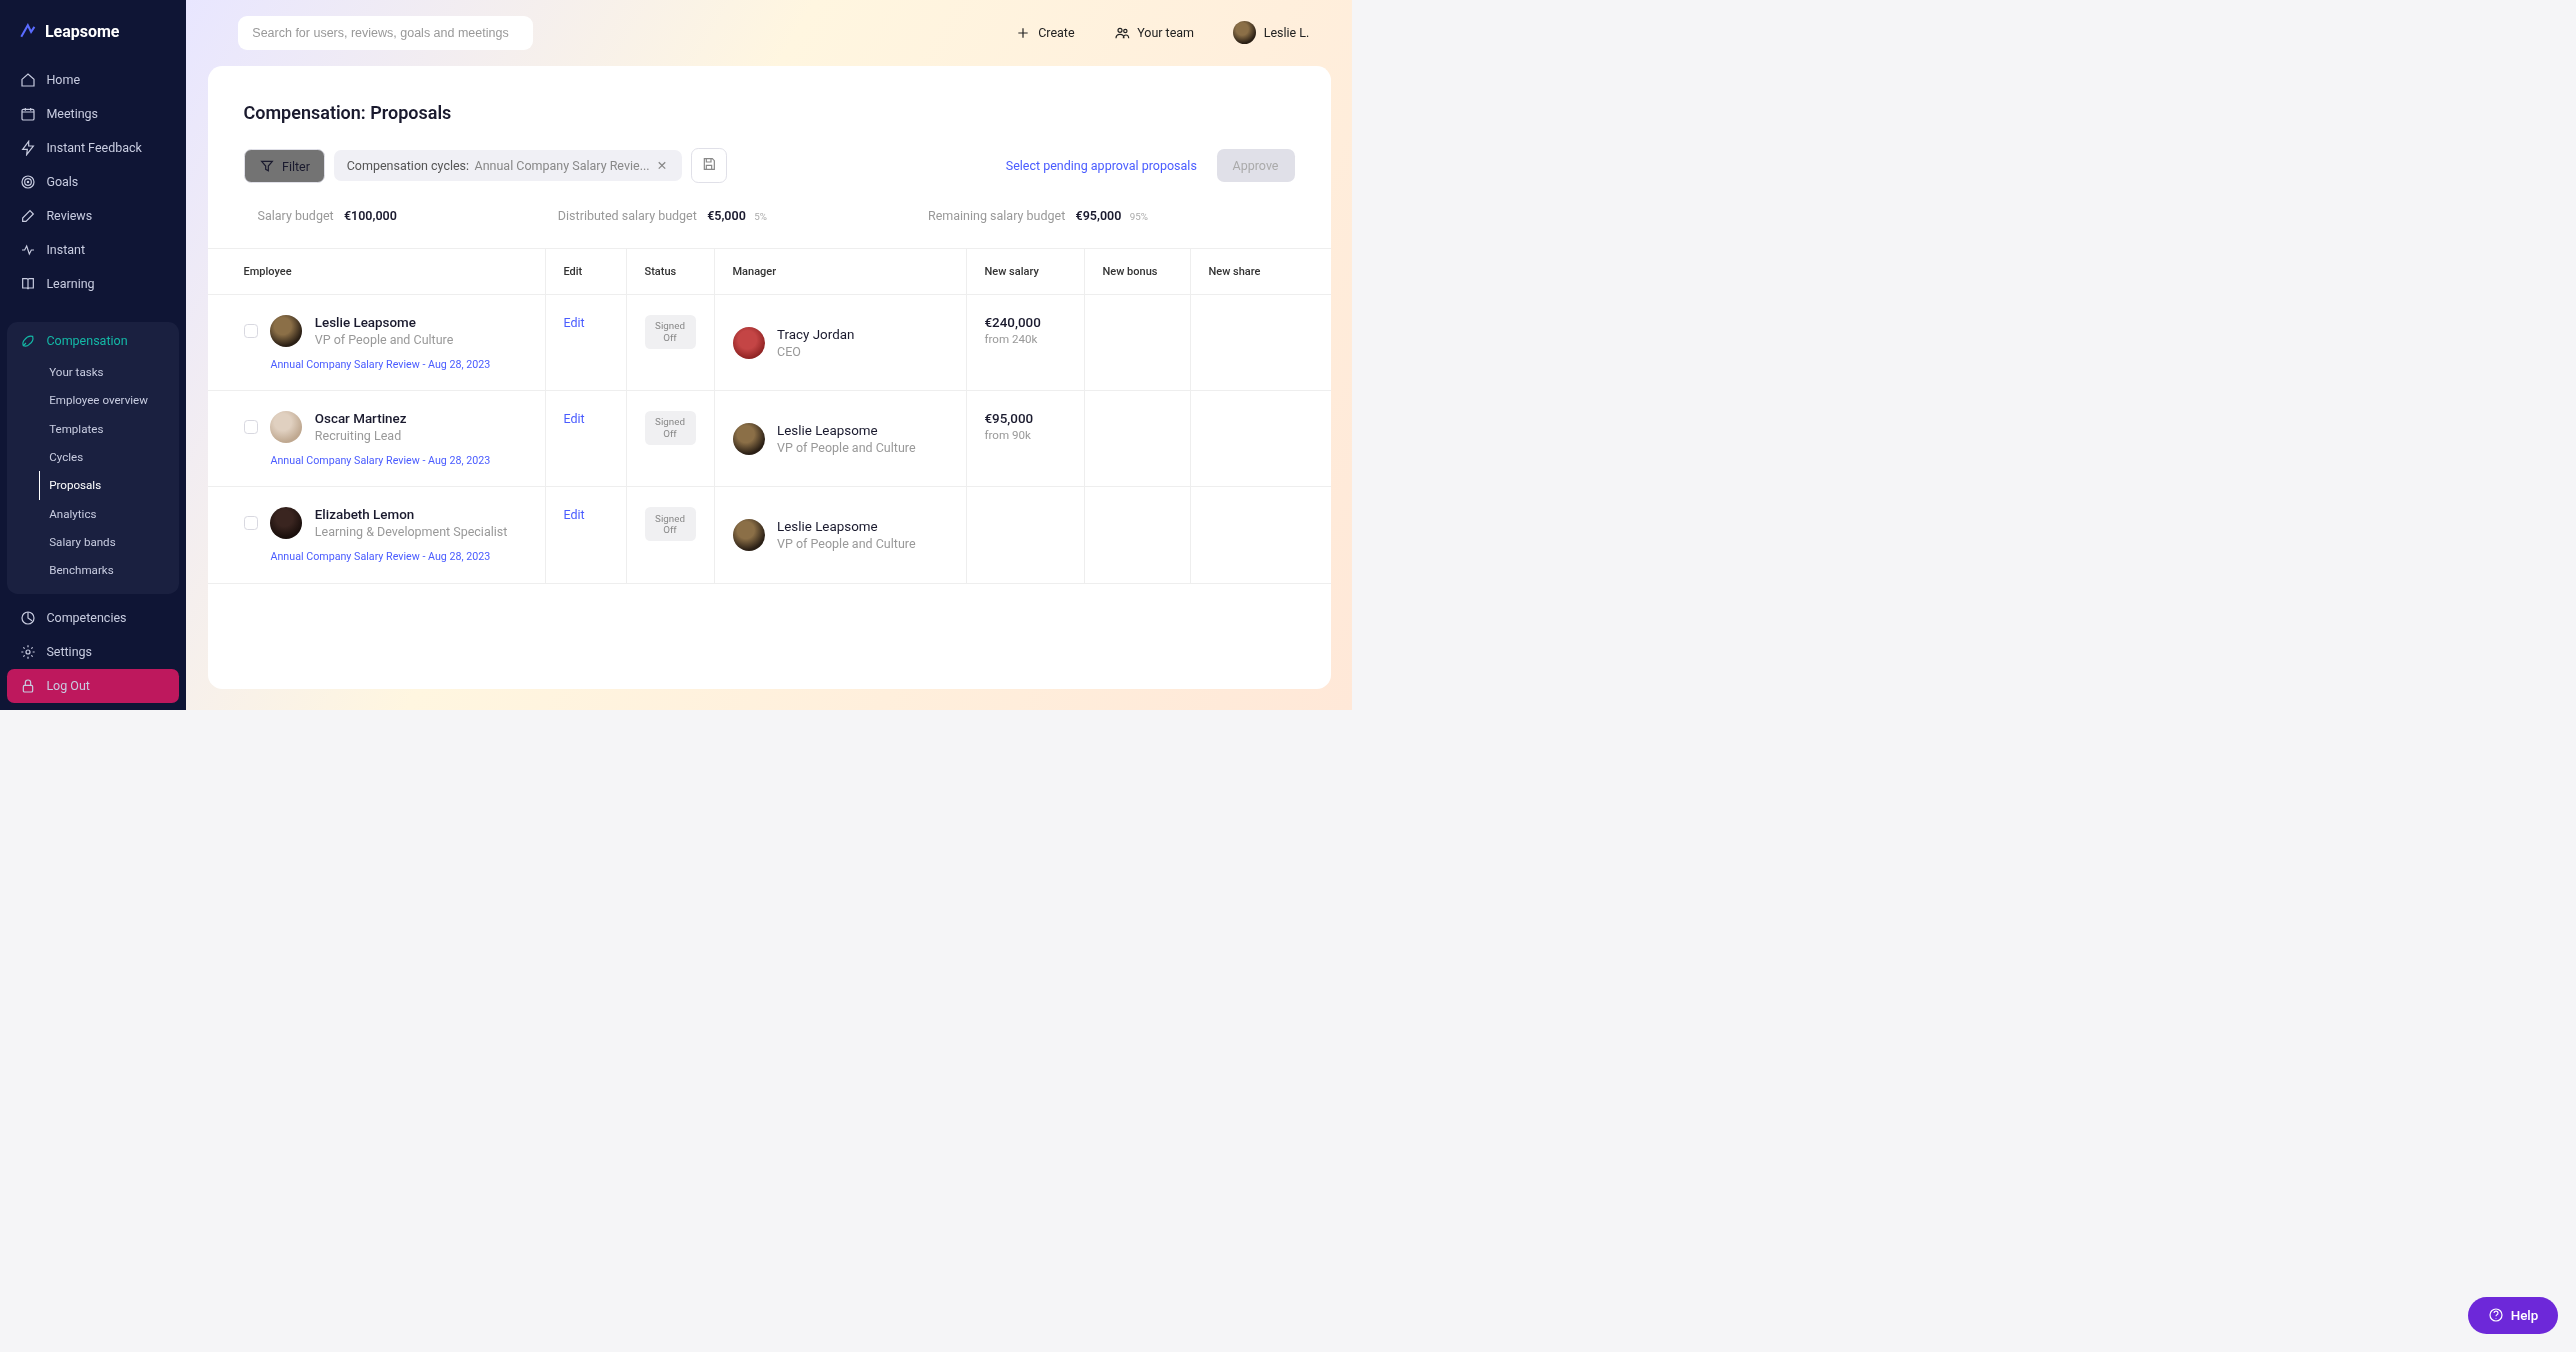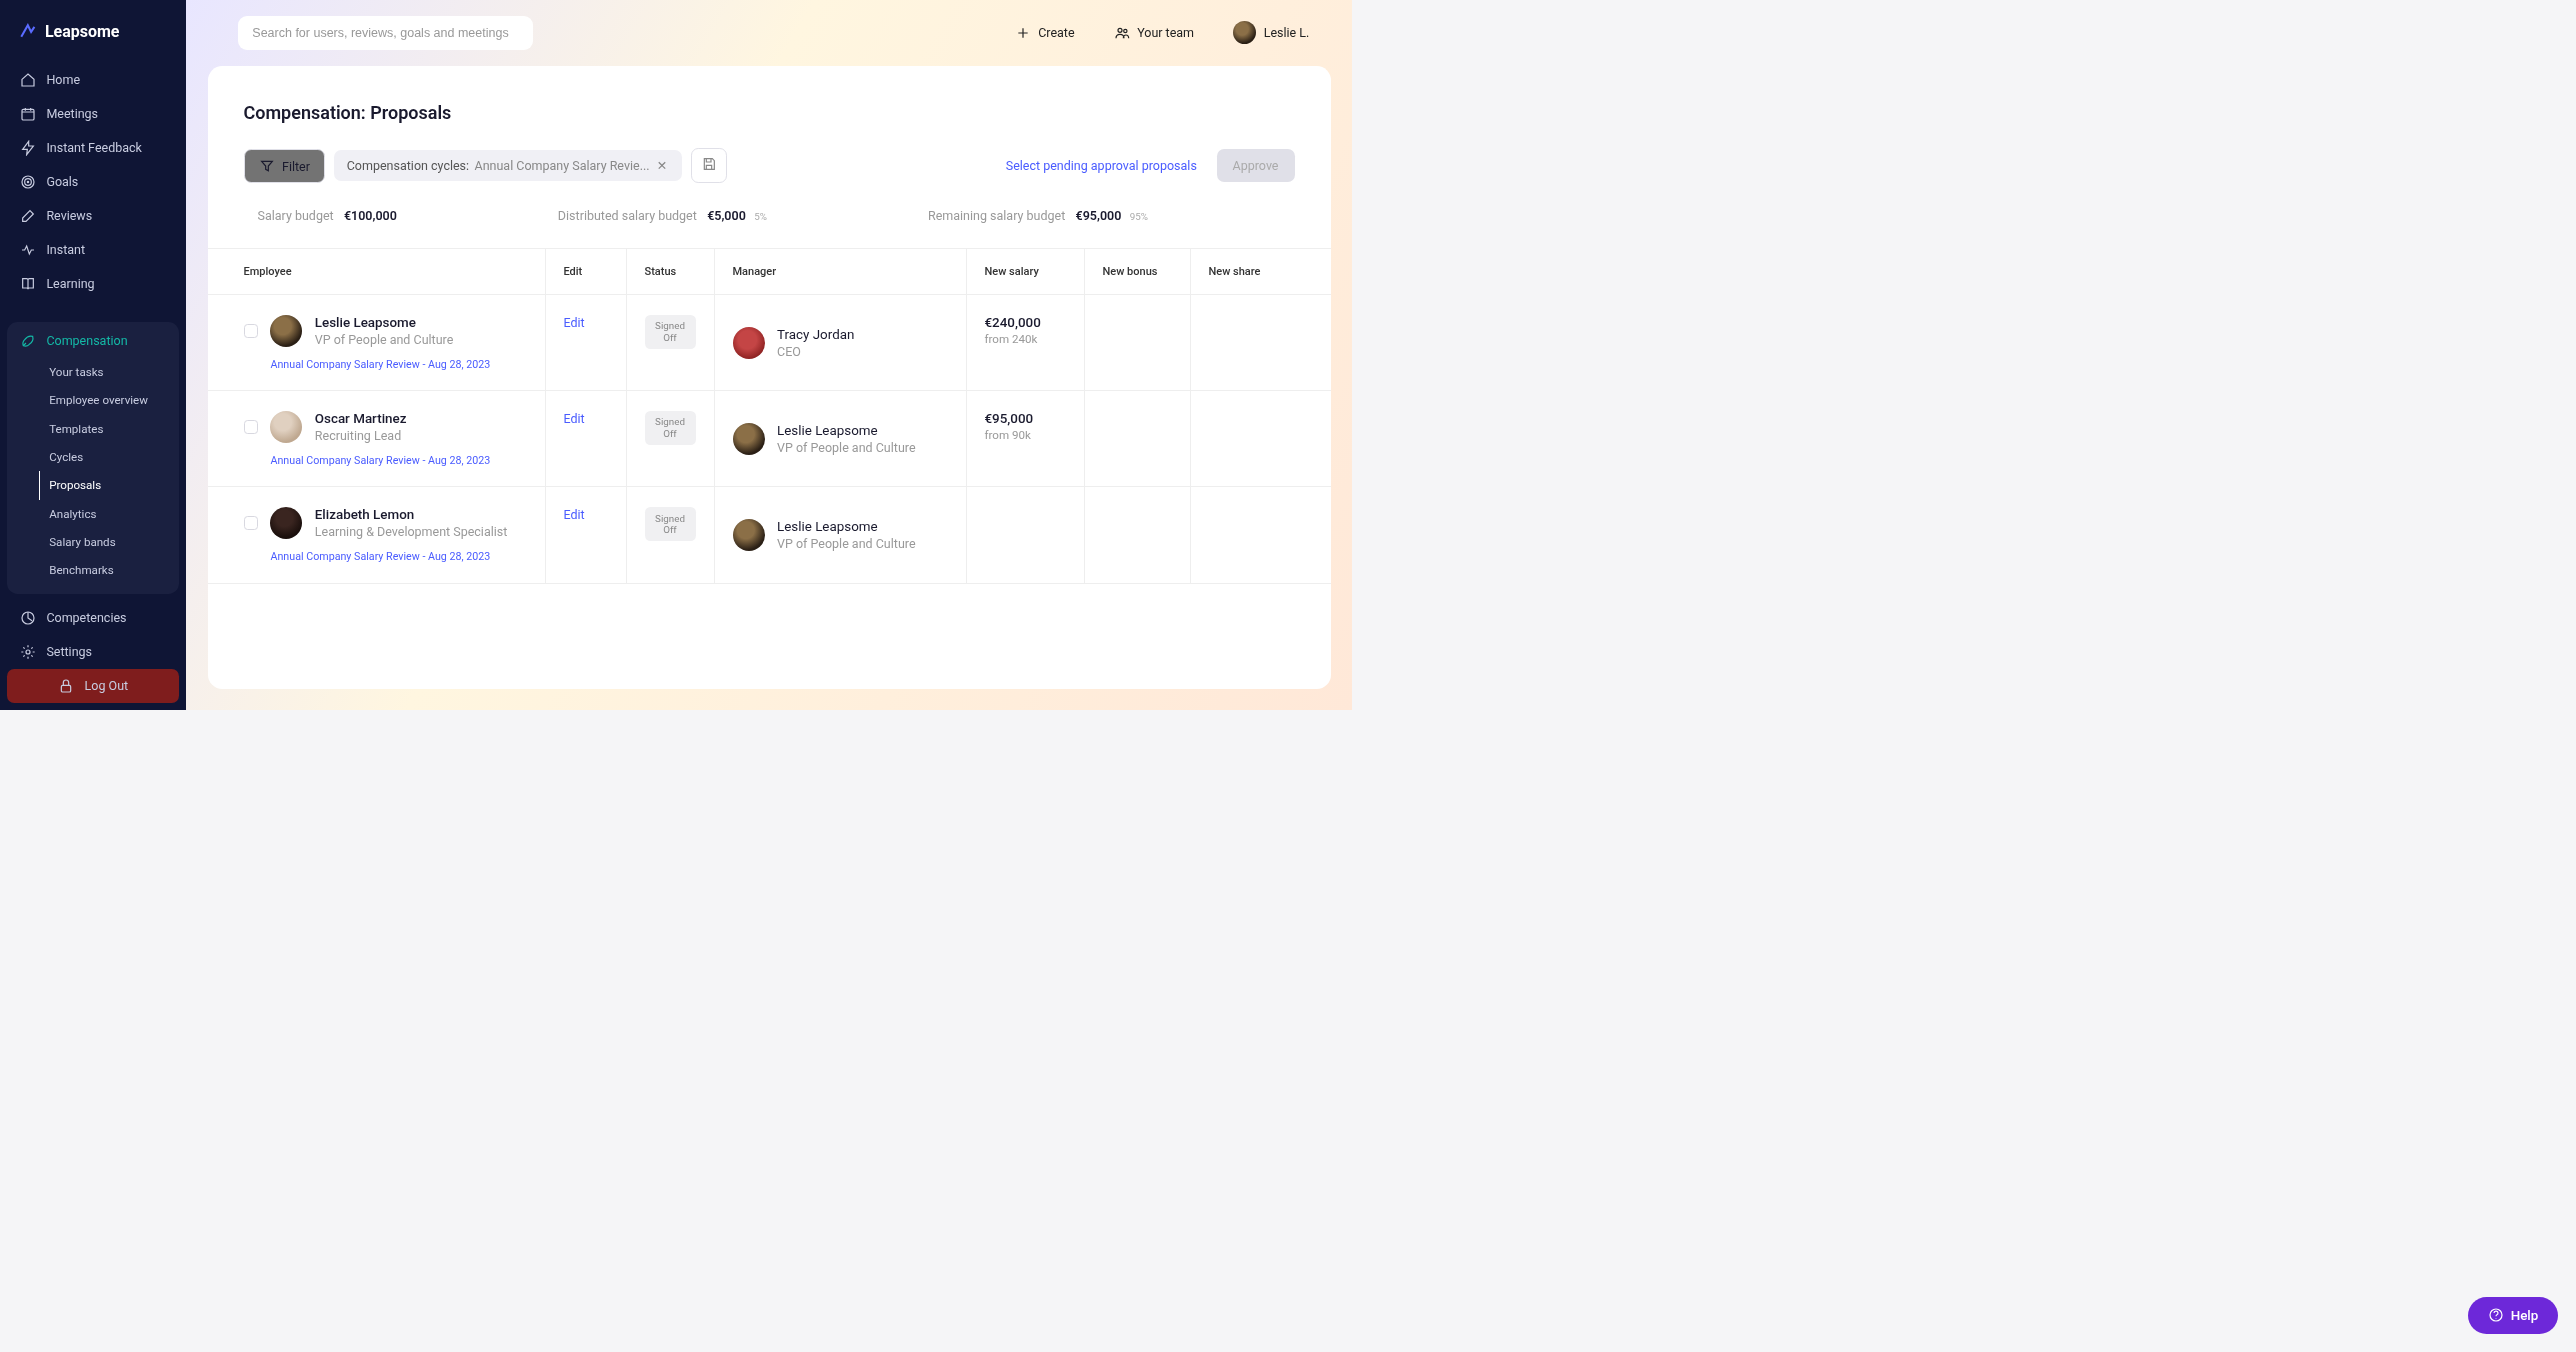--- a/index.html
+++ b/index.html
@@ -11,21 +11,21 @@
 .nav { list-style: none; padding: 0 7.2px; flex: 1; }
 .nav li { display: flex; align-items: center; gap: 10.7px; padding: 9px 12.5px; font-size: 12.5px; color: #c8cce0; cursor: pointer; border-radius: 7.2px; }
 .icon { width: 16px; height: 16px; flex-shrink: 0; display: inline-flex; align-items: center; justify-content: center; }
 .subnav-wrap { background: #1a2040; border-radius: 10.7px; margin: 0 7.2px; padding: 1.8px 0; }
 .subnav-wrap > .nav-item { color: #14b8a6; }
 .subnav { list-style: none; padding: 0 0 7.2px 32px; }
 .subnav li { padding: 7.2px 9px; font-size: 11.6px; color: #c8cce0; cursor: pointer; border-left: 1.8px solid transparent; }
 .subnav li.active { color: #fff; border-left: 1.8px solid #fff; }
 .bottom-nav { list-style: none; padding: 7.2px; }
 .bottom-nav li { display: flex; align-items: center; gap: 10.7px; padding: 9px 12.5px; font-size: 12.5px; color: #c8cce0; cursor: pointer; border-radius: 7.2px; }
-.bottom-nav li.logout { background: #7f1d1d; justify-content: center; }
+.bottom-nav li.logout { background: #be185d; }
 .main { flex: 1; display: flex; flex-direction: column; background: linear-gradient(120deg, #e8e6ff 0%, #fff6e0 40%, #ffe8d8 100%); }
 .topbar { display: flex; align-items: center; padding: 14.3px 32px; gap: 18px; margin-left: 20px; }
 .search { flex: 0 0 295px; }
 .search input { width: 100%; padding: 9.8px 14.3px; border: none; border-radius: 9px; background: #fff; font-size: 12.5px; color: #333; }
 .search input::placeholder { color: #999; }
 .topbar-spacer { flex: 1; }
 .topbar-btn { display: flex; align-items: center; gap: 7.2px; padding: 7.2px 10.7px; font-size: 12.5px; color: #222; cursor: pointer; }
 .avatar-sm { width: 23px; height: 23px; border-radius: 50%; background: #d4c4a8; display: inline-block; }
 .content-card { margin: 0 21.5px 21.5px 21.5px; background: #fff; border-radius: 14.3px; padding: 36px 0 0 0; flex: 1; overflow: hidden; display: flex; flex-direction: column; }
 .content-card > h1 { font-size: 18px; font-weight: 600; padding: 0 36px 25px 36px; }

